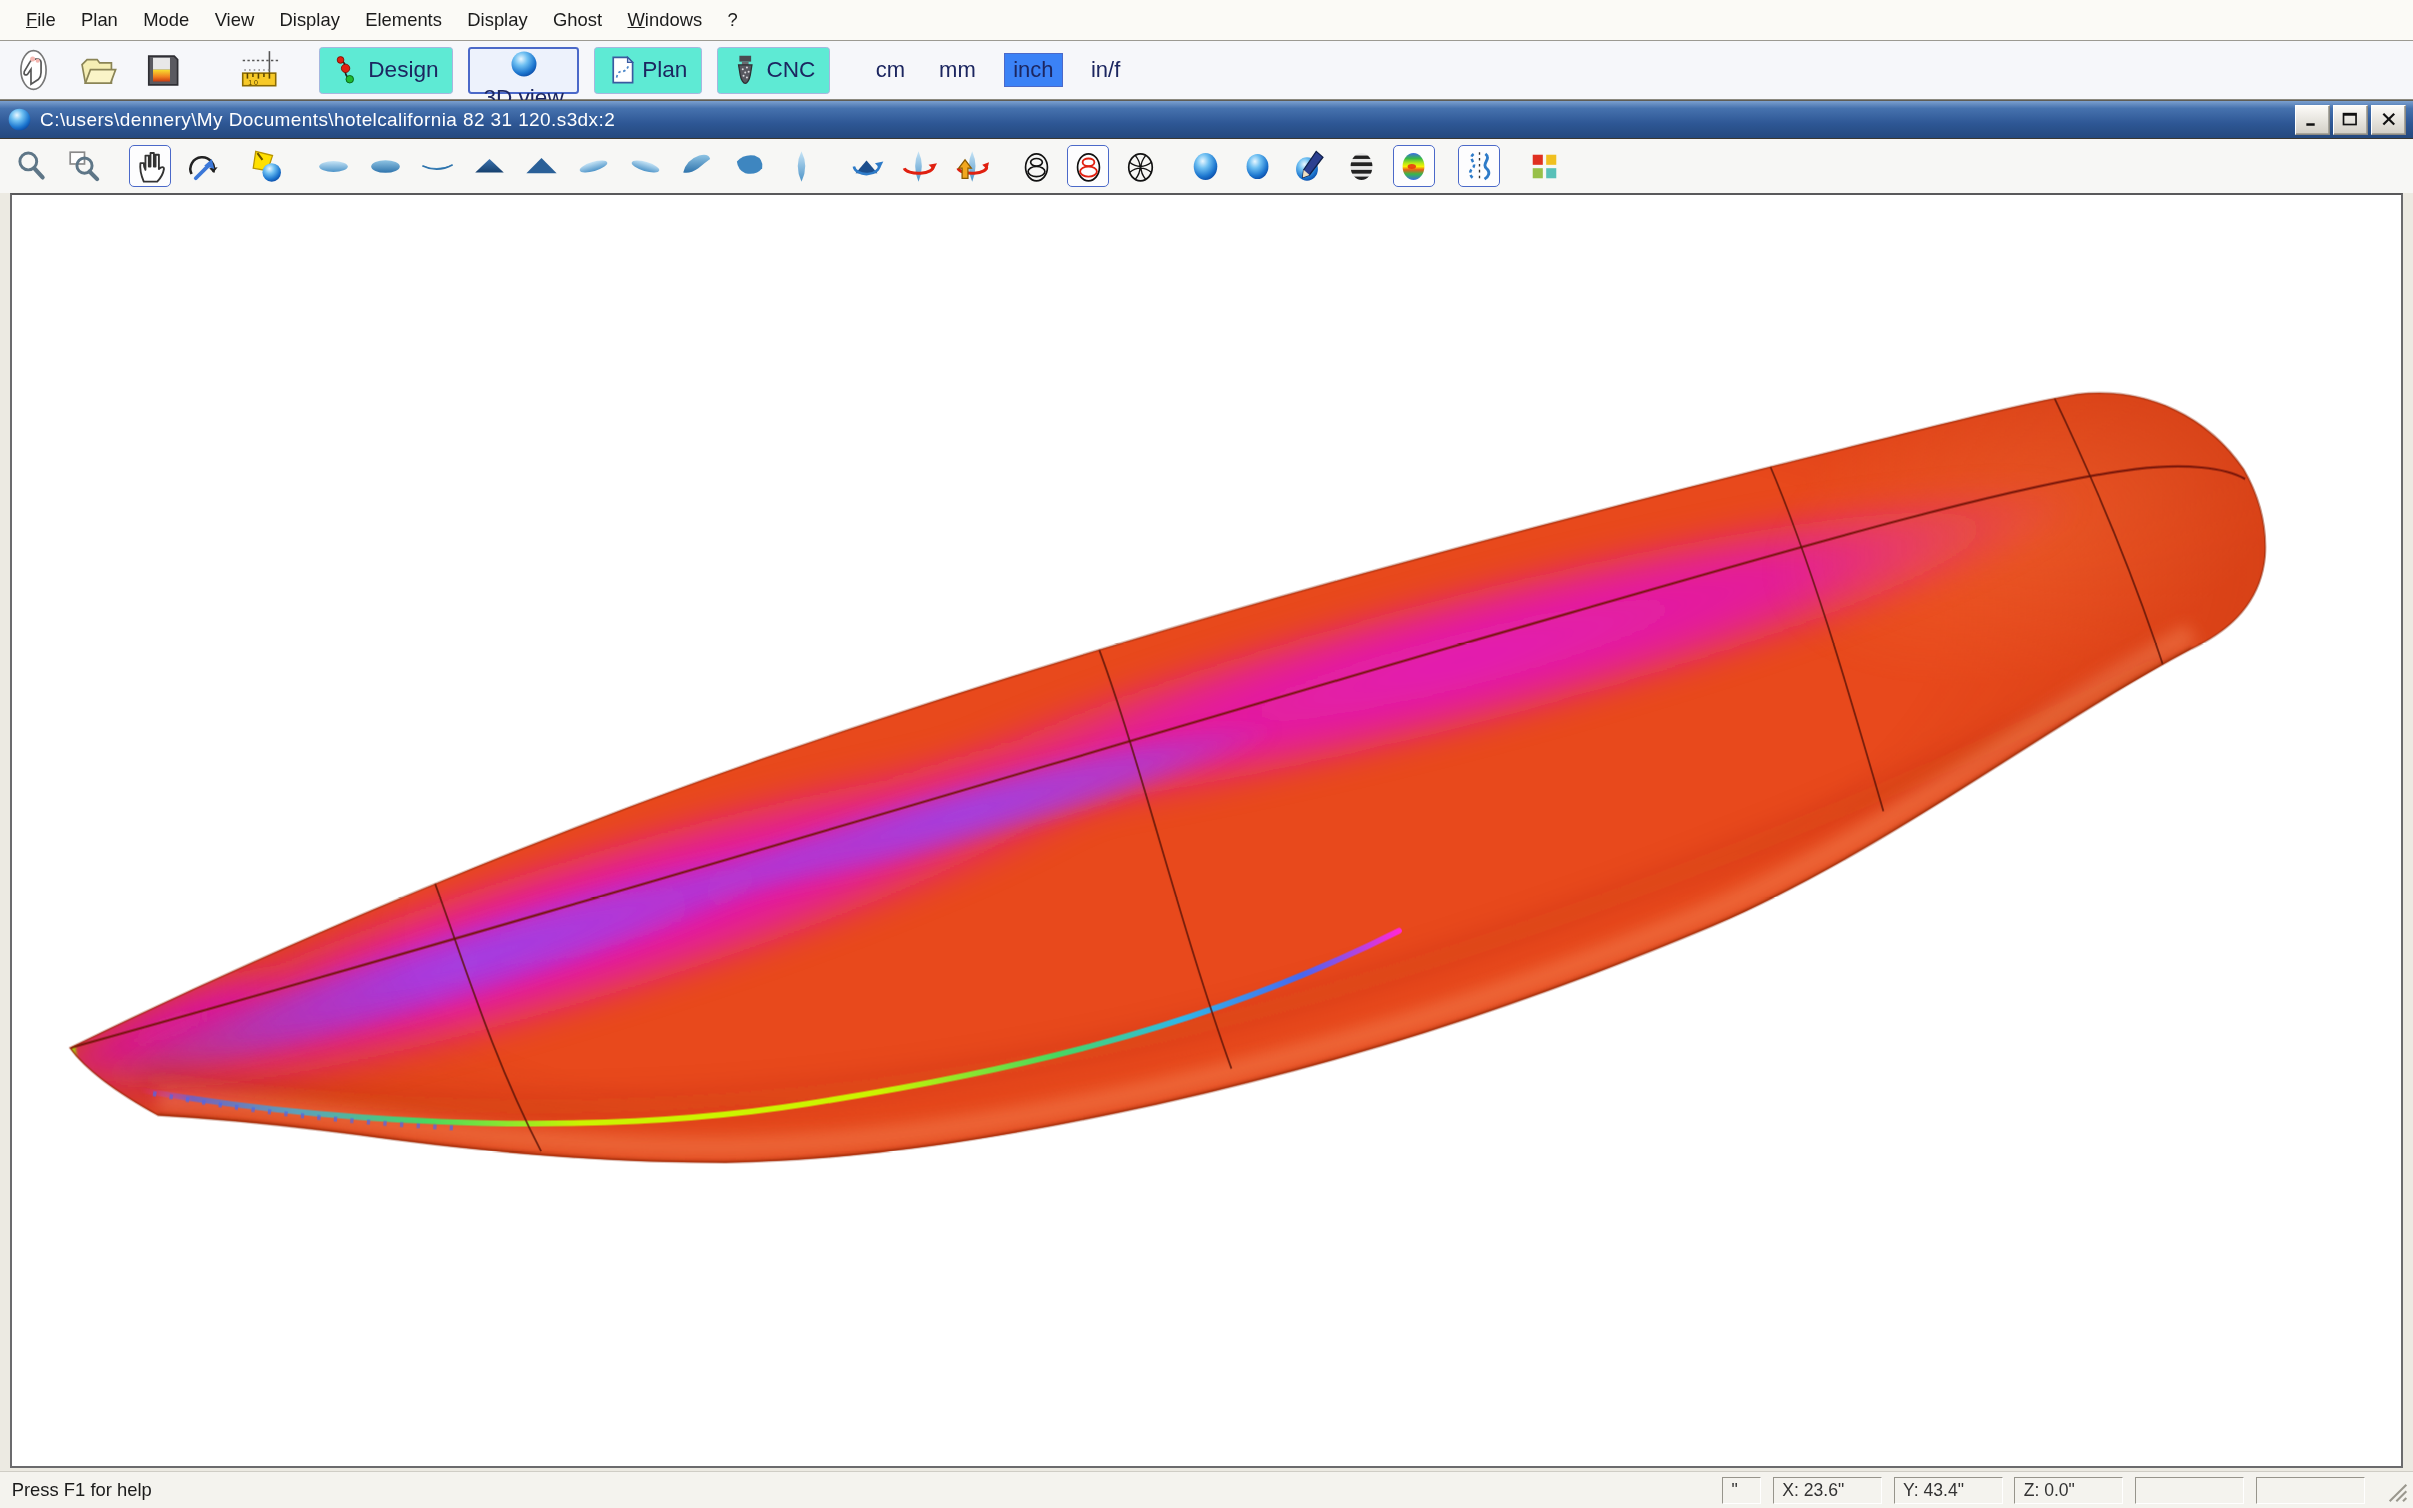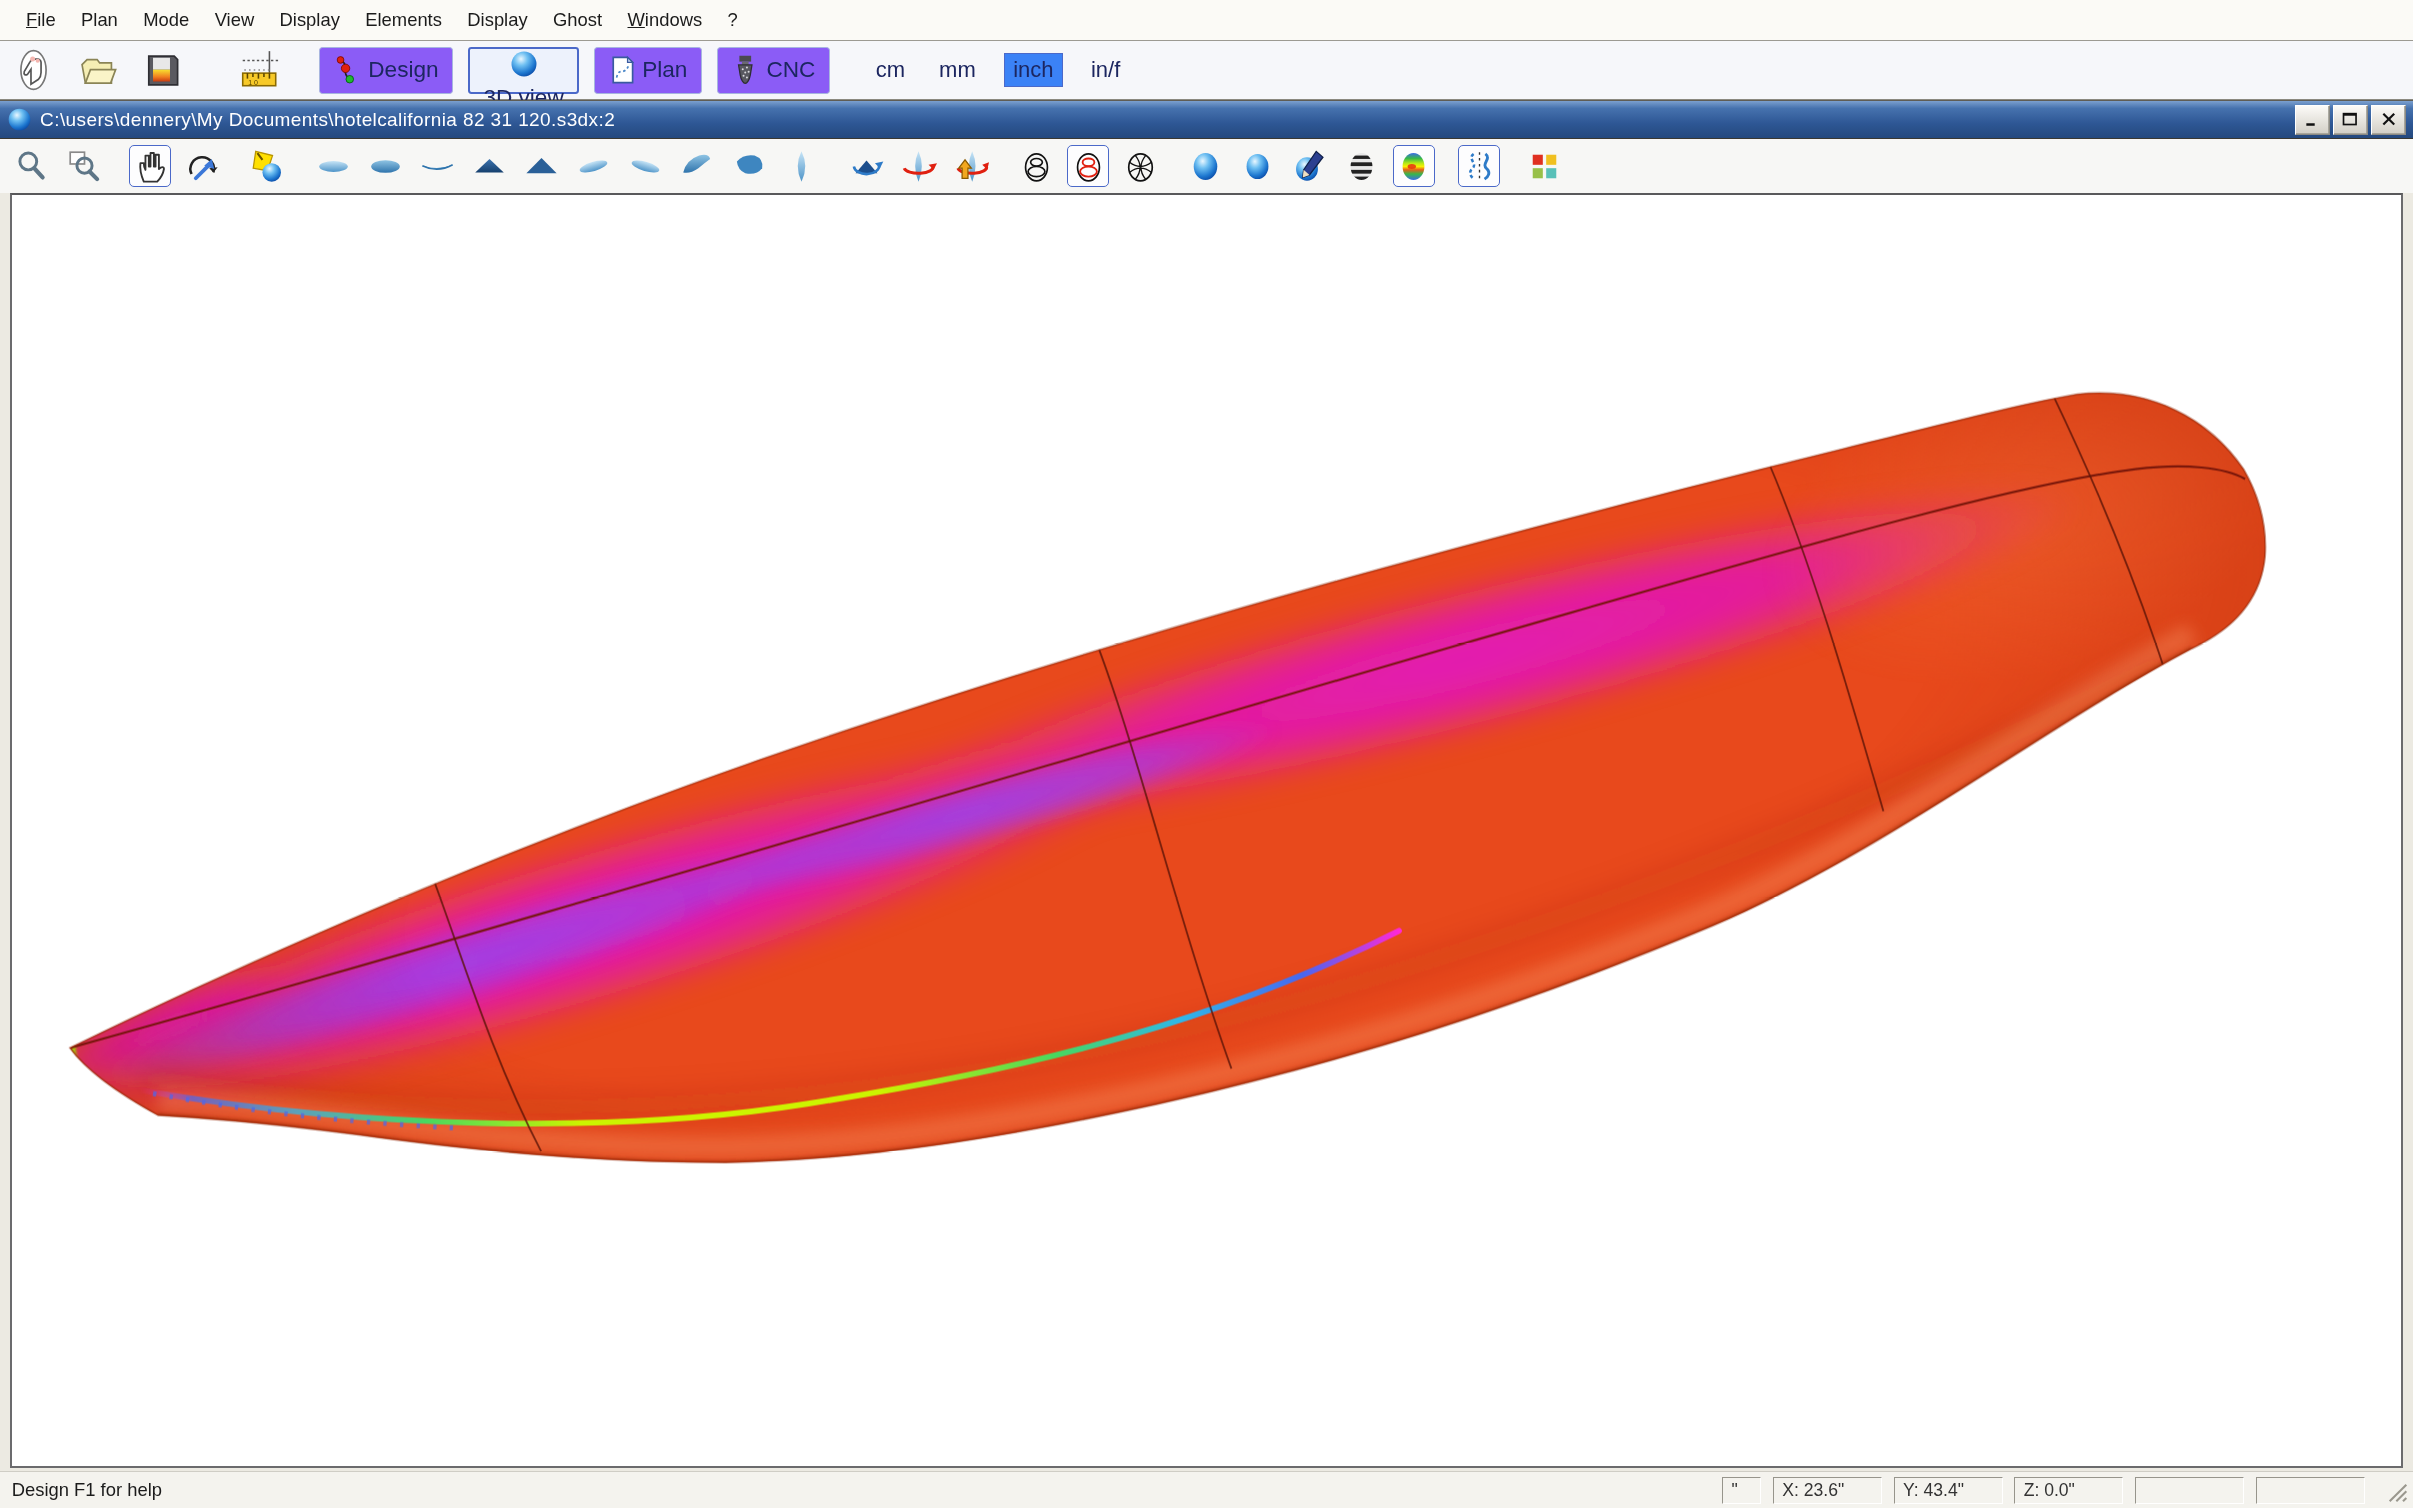--- a/index.html
+++ b/index.html
@@ -12,21 +12,21 @@
   .menu-item { font-size:18.4px; color:#1b1b1b; padding:3.4px 11px; cursor:default; }
   .menu-item u { text-decoration:underline; }
 
   
   .toolbar { height:59px; background:#F6F7FA; border-bottom:0.8px solid #8B897F;
              display:flex; align-items:center; flex:none; }
   .file-tools { display:flex; align-items:center; gap:20px; margin-left:11.7px; }
   .tool-icon { width:44px; height:44px; display:flex; align-items:center; justify-content:center; }
   .mode-buttons { display:flex; align-items:center; gap:15px; margin-left:37px; }
   .mode-btn { height:47px; display:flex; align-items:center; gap:6.7px; padding:0 13.4px;
-              background:#8b5cf6; border:1.7px solid #A7B6DF; border-radius:3.4px; }
+              background:#5eead4; border:1.7px solid #A7B6DF; border-radius:3.4px; }
   .mode-btn.active { border:2.5px solid var(--sel-blue); background:#EDF2FC;flex-direction:column; }
   .mode-btn .lbl { font-size:22.6px; color:#1C2660; }
   .units { display:flex; align-items:center; gap:22px; margin-left:40px; }
   .unit { font-size:22px; color:#1C2660; padding:3.4px 5px; border:1.7px solid transparent; }
   .unit.active { border:1.7px solid var(--sel-blue); background:#3b82f6; padding:3.4px 8.4px; }
 
   
   .titlebar { height:39px; flex:none;
     background:linear-gradient(180deg,#7BA0CF 0%,#4672AE 20%,#2E5795 60%,#24497E 100%);
     border-top:0.8px solid #5F5D55; border-bottom:0.8px solid #3A3831;
@@ -544,21 +544,21 @@
         <path d="M 2118 323 C 2168 440 2212 590 2256 742"></path>
         <path d="M 2460 240 C 2508 340 2558 460 2593 566"></path>
       </g>
     </g>
 
     <use href="#boardOutline" fill="none" stroke="#962808" stroke-opacity="0.55" stroke-width="2.5"></use>
   </svg>
 </div>
 
 <div class="statusbar">
-  <span class="status-help">Design F1 for help</span>
+  <span class="status-help">Press F1 for help</span>
   <div class="status-panels">
     <span class="spanel narrow">"</span>
     <span class="spanel">X: 23.6"</span>
     <span class="spanel">Y: 43.4"</span>
     <span class="spanel">Z: 0.0"</span>
     <span class="spanel"></span>
     <span class="spanel"></span>
     <span class="grip">
       <svg width="25" height="25" viewBox="0 0 30 30">
           <g stroke="#9a988e" stroke-width="2.5">

